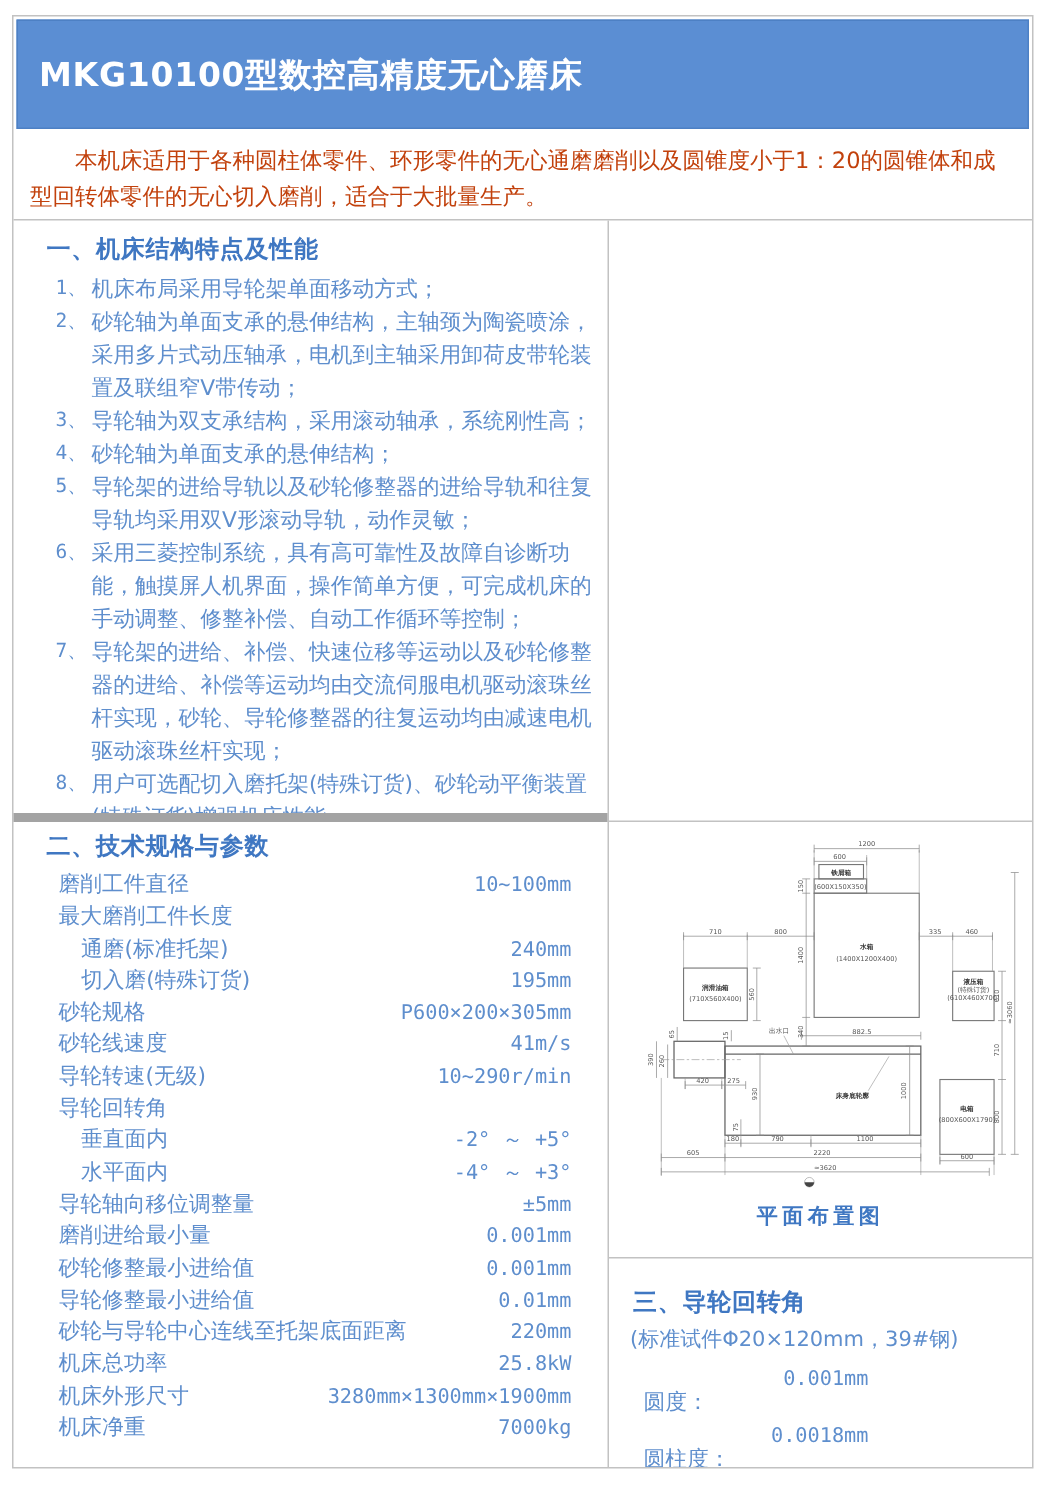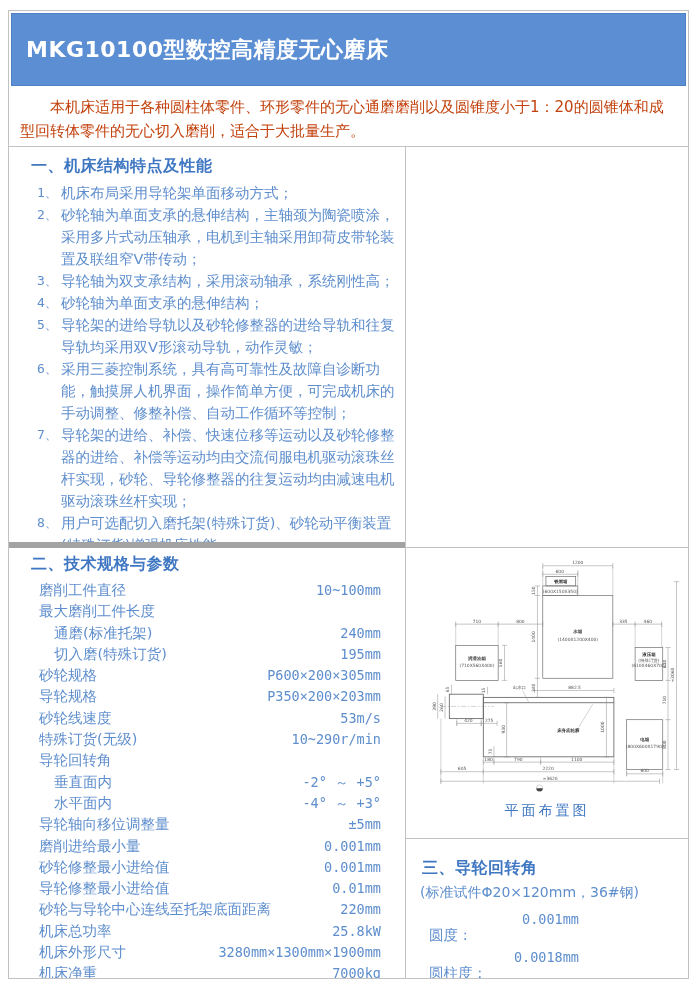--- a/index.html
+++ b/index.html
@@ -60,21 +60,21 @@
   .spec-value { font-family: "DejaVu Sans Mono", monospace; font-size: 13.5px; white-space: nowrap; }
   
   .plan-svg { display: inline-block; }
   .plan-svg text { fill: #555; font-size: 4.2px; font-family: "DejaVu Sans", sans-serif; text-anchor: middle; }
   .plan-svg text.box-name { fill: #333; font-weight: bold; }
   .plan-svg rect { fill: none; stroke: #777; stroke-width: 0.7; }
   .plan-svg .thin { stroke: #999; stroke-width: 0.4; fill: none; }
   .plan-svg .dim  { stroke: #8a8a8a; stroke-width: 0.45; fill: none; }
   .plan-svg .outline { stroke: #666; stroke-width: 0.8; fill: none; }
   .diagram-caption {
-    margin-top: 4px; font-size: 14px; font-weight: normal;
+    margin-top: 4px; font-size: 14px; font-weight: bold;
     color: #3f77c2; letter-spacing: 3px; text-align: center;
   }
   
   .prec-subtitle { font-size: 14px; margin: 1px 0 6px 0; }
   .prec-row { display: flex; font-size: 14.5px; line-height: 22px; margin-left: 9px; }
   .prec-label { width: 78px; margin-top: 16px; }
   .prec-value { width: 72px; text-align: right; font-family: "DejaVu Sans Mono", monospace; font-size: 13.5px; }
 </style>
 </head>
 <body>
@@ -143,29 +143,25 @@
           </div>
         <div class="spec-row ind">
             <span class="spec-label">切入磨(特殊订货)</span>
             <span class="spec-value">195mm</span>
           </div>
         <div class="spec-row">
             <span class="spec-label">砂轮规格</span>
             <span class="spec-value">P600×200×305mm</span>
           </div>
         <div class="spec-row">
-            <span class="spec-label">导轮规格</span>
-            <span class="spec-value">P350×200×203mm</span>
-          </div>
-        <div class="spec-row">
             <span class="spec-label">砂轮线速度</span>
-            <span class="spec-value">53m/s</span>
-          </div>
-        <div class="spec-row">
-            <span class="spec-label">特殊订货(无级)</span>
+            <span class="spec-value">41m/s</span>
+          </div>
+        <div class="spec-row">
+            <span class="spec-label">导轮转速(无级)</span>
             <span class="spec-value">10~290r/min</span>
           </div>
         <div class="spec-row">
             <span class="spec-label">导轮回转角</span>
             <span class="spec-value"></span>
           </div>
         <div class="spec-row ind">
             <span class="spec-label">垂直面内</span>
             <span class="spec-value">-2° ～ +5°</span>
           </div>
@@ -302,21 +298,21 @@
           <g>
             <circle cx="123" cy="221.5" r="3" class="thin"></circle>
             <path d="M120 221.5 A3 3 0 0 0 126 221.5 Z" fill="#444" stroke="none"></path>
           </g>
         </svg>
         <div class="diagram-caption">平面布置图</div>
       </div>
 
       <div class="cell-precision">
         <div class="sec-heading">三、导轮回转角</div>
-        <div class="prec-subtitle">(标准试件Φ20×120mm，36#钢)</div>
+        <div class="prec-subtitle">(标准试件Φ20×120mm，39#钢)</div>
         <div class="prec-row">
             <span class="prec-label">圆度：</span>
             <span class="prec-value">0.001mm</span>
           </div>
         <div class="prec-row">
             <span class="prec-label">圆柱度：</span>
             <span class="prec-value">0.0018mm</span>
           </div>
         <div class="prec-row">
             <span class="prec-label">粗糙度：</span>

